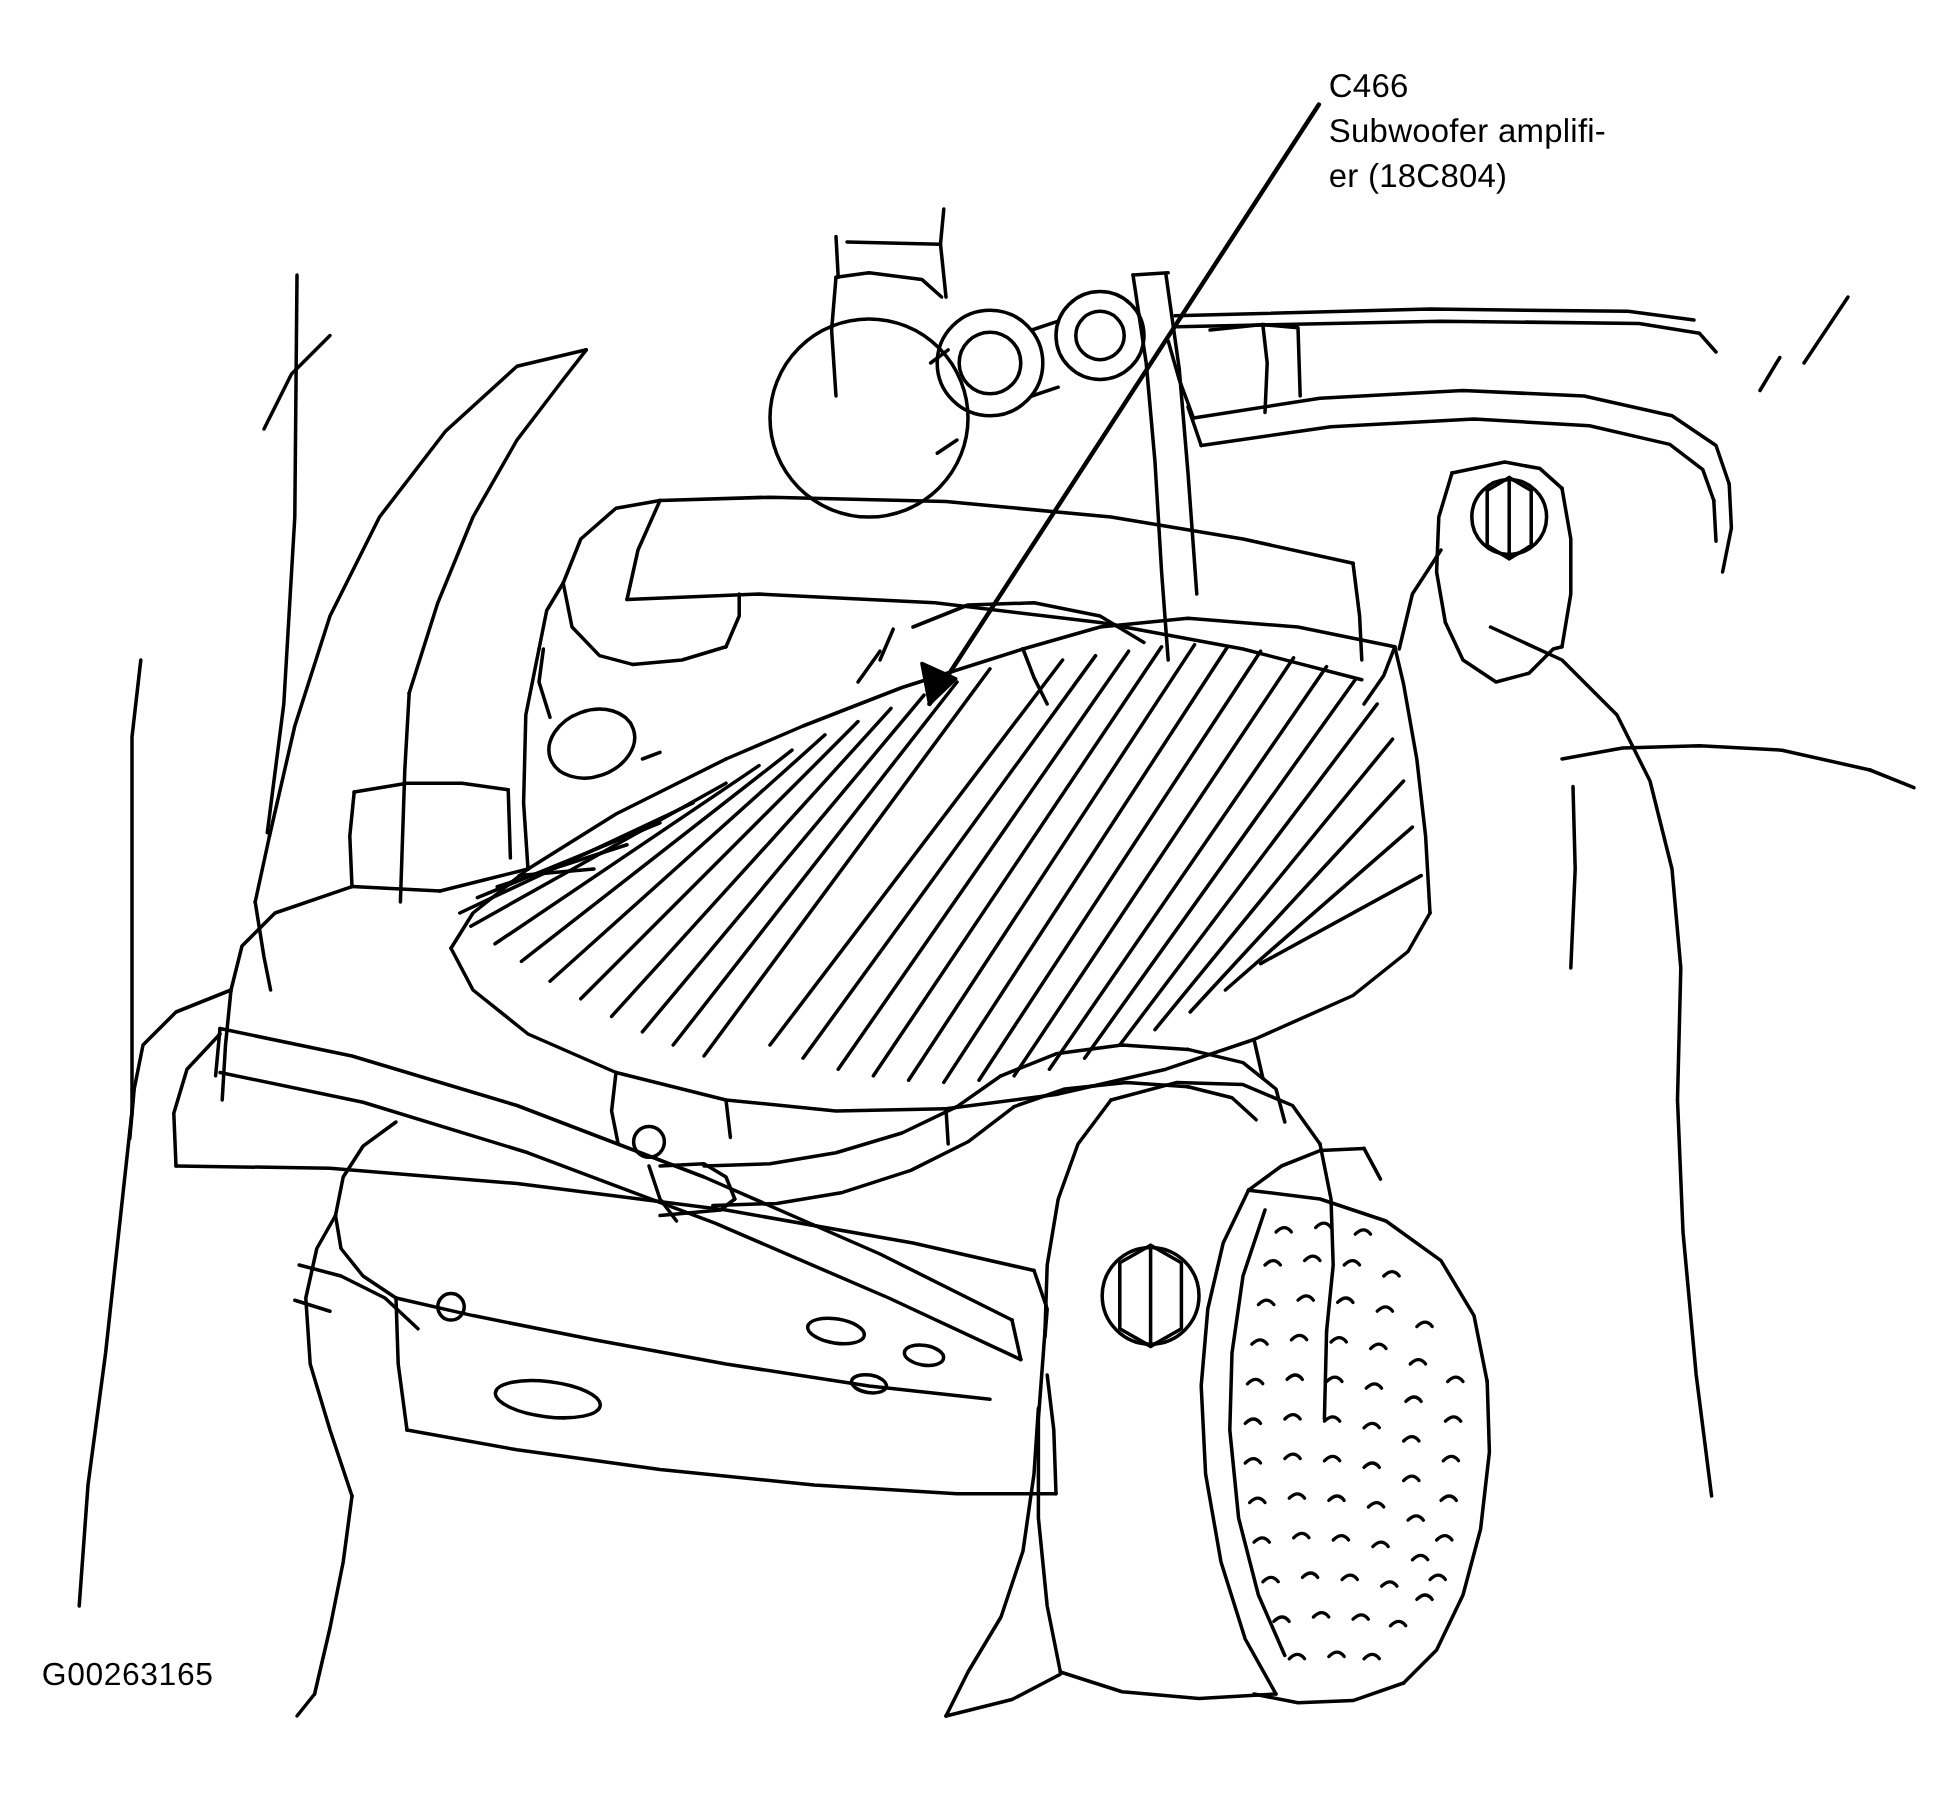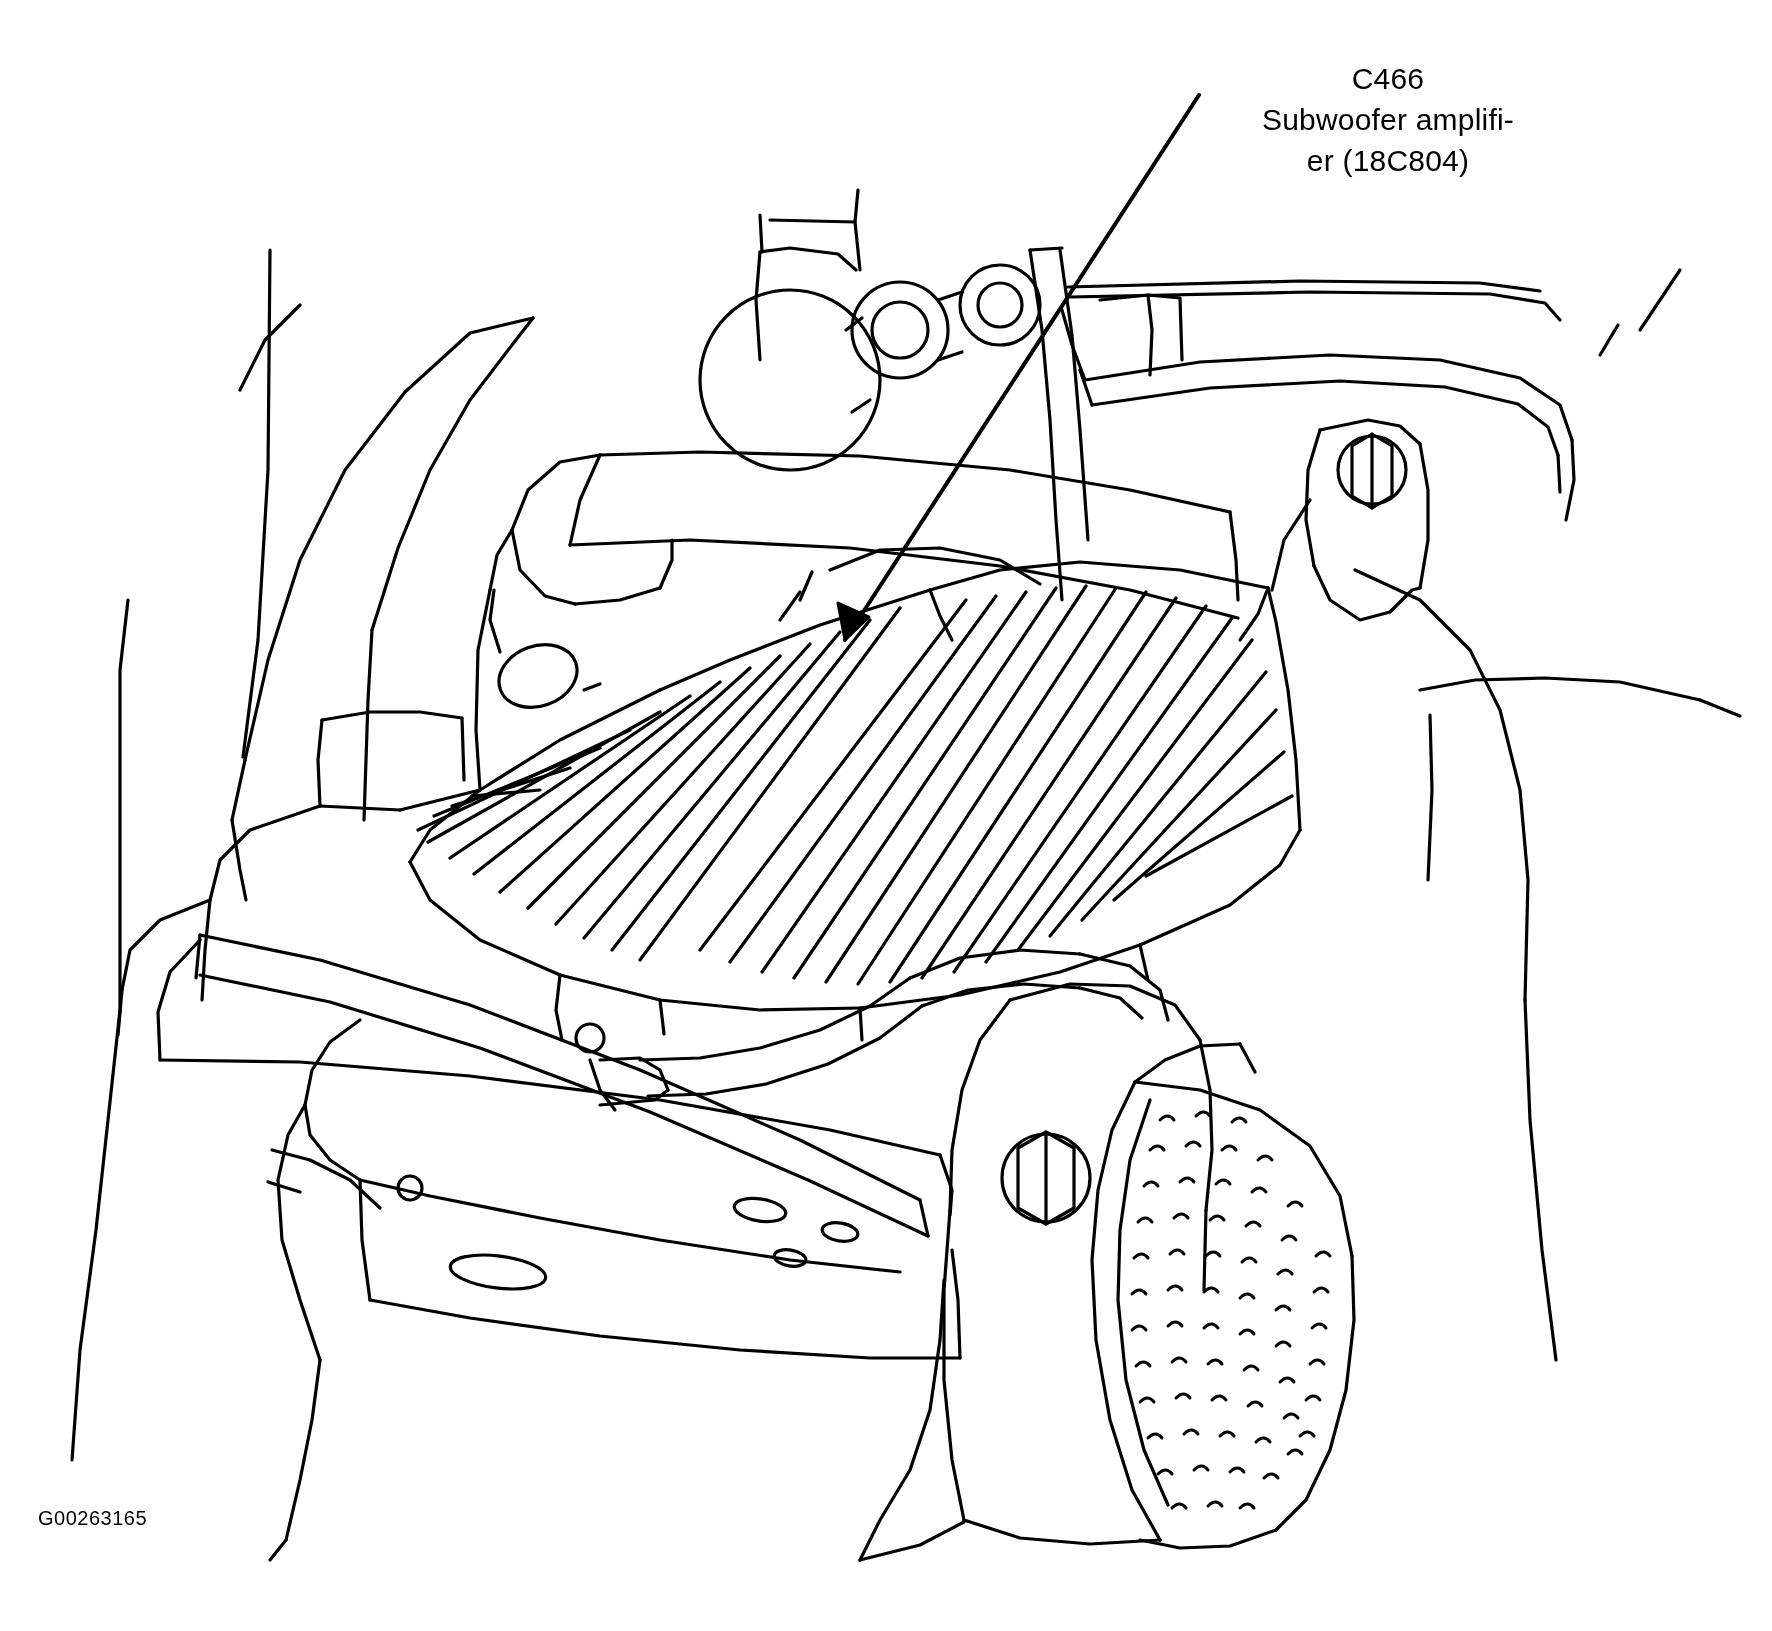--- a/index.html
+++ b/index.html
@@ -13,21 +13,20 @@
     position: relative;
     font-family: "Liberation Sans", sans-serif;
     color: #000000;
     overflow: hidden;
   }
   #figure-root {
     position: absolute;
     left: 0; top: 0;
     width: 1772px;
     height: 1631px;
-    text-align: center;
   }
   .svg-layer {
     position: absolute;
     left: 0; top: 0;
     width: 1772px;
     height: 1631px;
   }
   .callout-text {
     position: absolute;
     left: 1208px;
@@ -36,21 +35,21 @@
     font-size: 30px;
     line-height: 41px;
     letter-spacing: 0.2px;
     white-space: pre-line;
     color: #000;
   }
   .figure-id {
     position: absolute;
     left: 38px;
     top: 1507px;
-    font-size: 20px;
+    font-size: 29px;
     letter-spacing: 0.5px;
     color: #000;
   }
 </style>
 </head>
 <body>
 
 <div id="figure-root">
 
   <svg class="svg-layer" viewBox="0 0 1772 1631" xmlns="http://www.w3.org/2000/svg">

